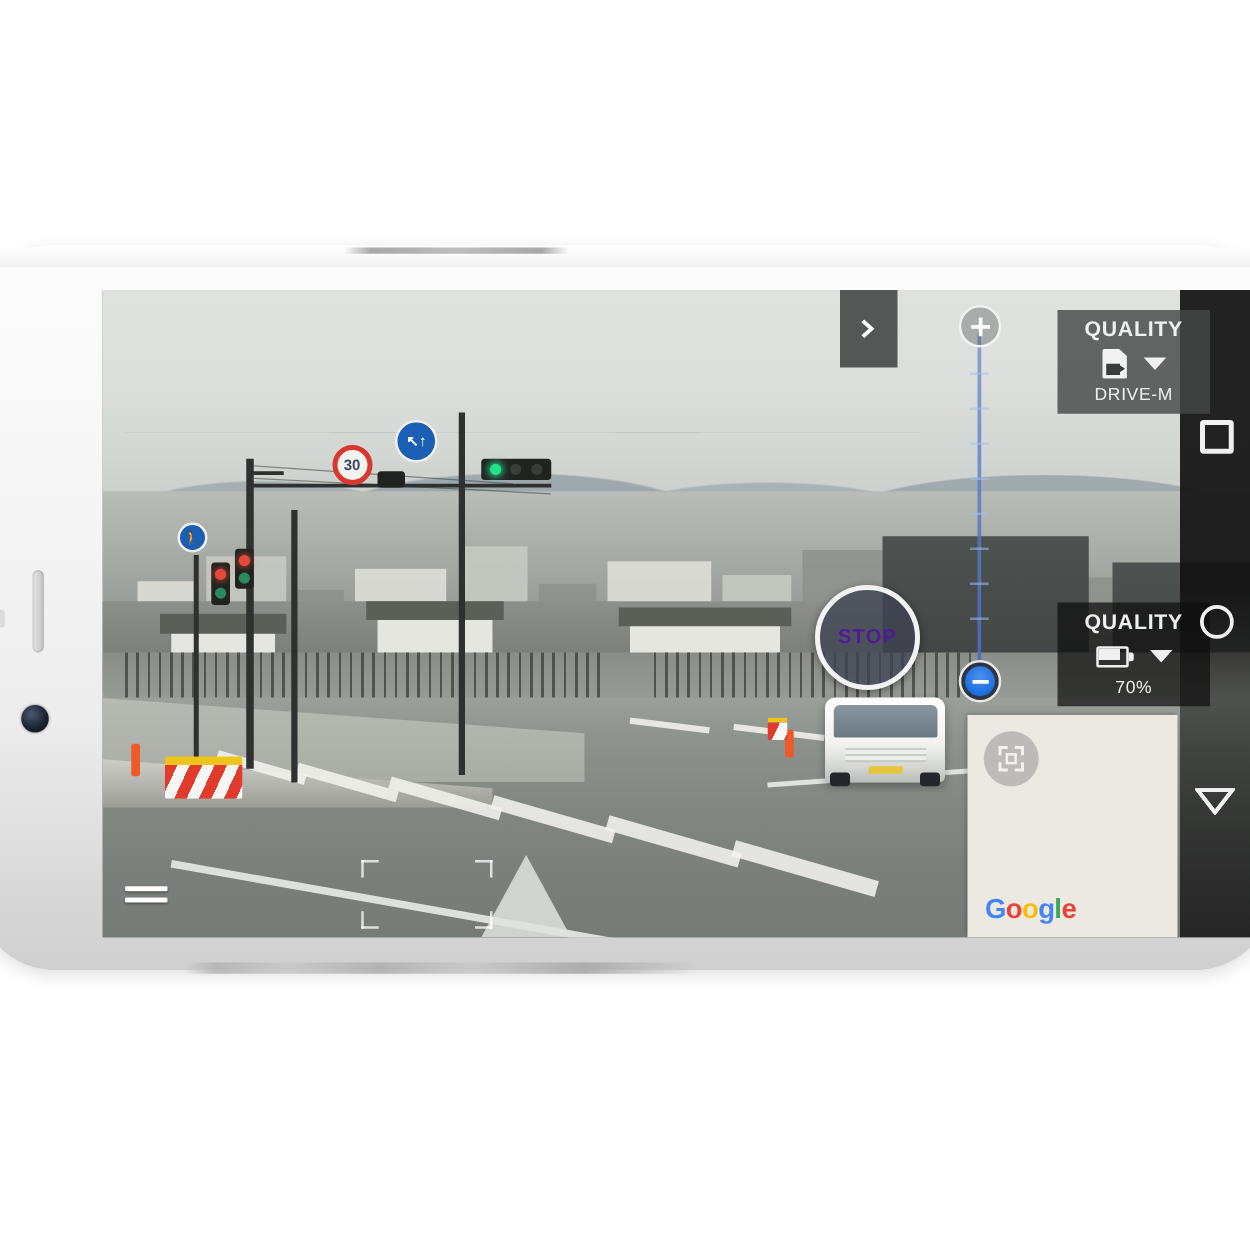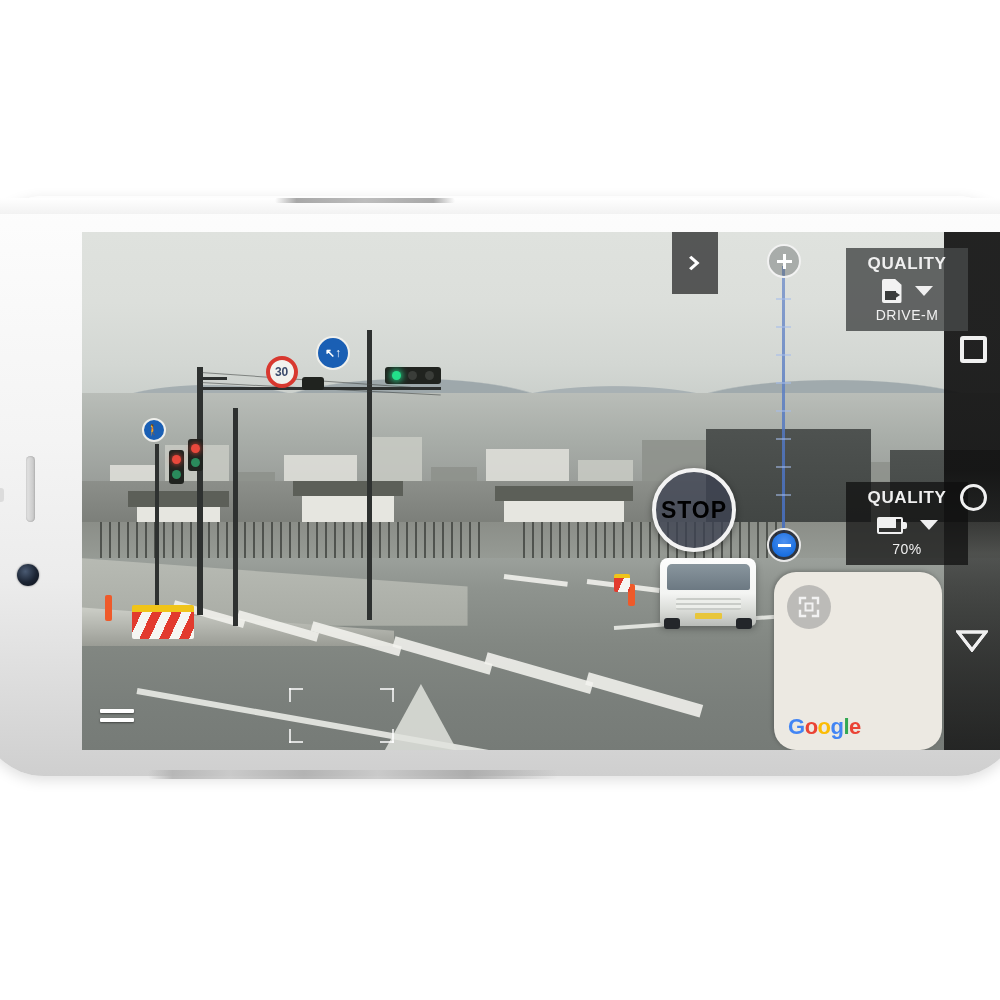--- a/index.html
+++ b/index.html
@@ -212,21 +212,21 @@
   }
   #menu-button span{ display:block; height:4px; background:#fff; border-radius:1px; box-shadow:0 1px 2px rgba(0,0,0,.45); }
 
   
   #stop-button{
     position:absolute; left:570px; top:236px; width:84px; height:84px; z-index:15;
     border-radius:50%;
     background: rgba(62,66,82,.78);
     border:4px solid #f3f3f3;
     display:flex; align-items:center; justify-content:center;
-    color:#000000; font-size:23px; font-weight:bold; letter-spacing:1px;
+    color:#4c1d95; font-size:16px; font-weight:bold; letter-spacing:1px;
     box-shadow:0 2px 7px rgba(0,0,0,.4);
   }
 
   
   #right-panel{
     position:absolute; right:0; top:0; width:282px; height:100%; z-index:12;
   }
 
   #collapse-button{
     position:absolute; left:-46px; top:0; width:46px; height:62px;
@@ -325,21 +325,20 @@
     border-top:19px solid transparent;
     filter: drop-shadow(0 0 0 #fff);
   }
   #down-button svg{ position:absolute; left:-16px; top:-19px; width:32px; height:22px; }
 
   
   #map-widget{
     position:absolute; right:58px; bottom:0; width:168px; height:178px;
     background:#ece9e2; z-index:18; overflow:hidden;
     box-shadow:-1px -1px 4px rgba(0,0,0,.25);
-    border-radius:22px;
   }
   #map-fullscreen-button{
     position:absolute; left:13px; top:13px; width:44px; height:44px;
     border-radius:50%; background: rgba(150,150,150,.55);
     display:flex; align-items:center; justify-content:center;
   }
   #map-fullscreen-button svg{ width:24px; height:24px; }
   #google-logo{
     position:absolute; left:14px; bottom:10px;
     font-size:22px; font-weight:bold; letter-spacing:-.5px;

